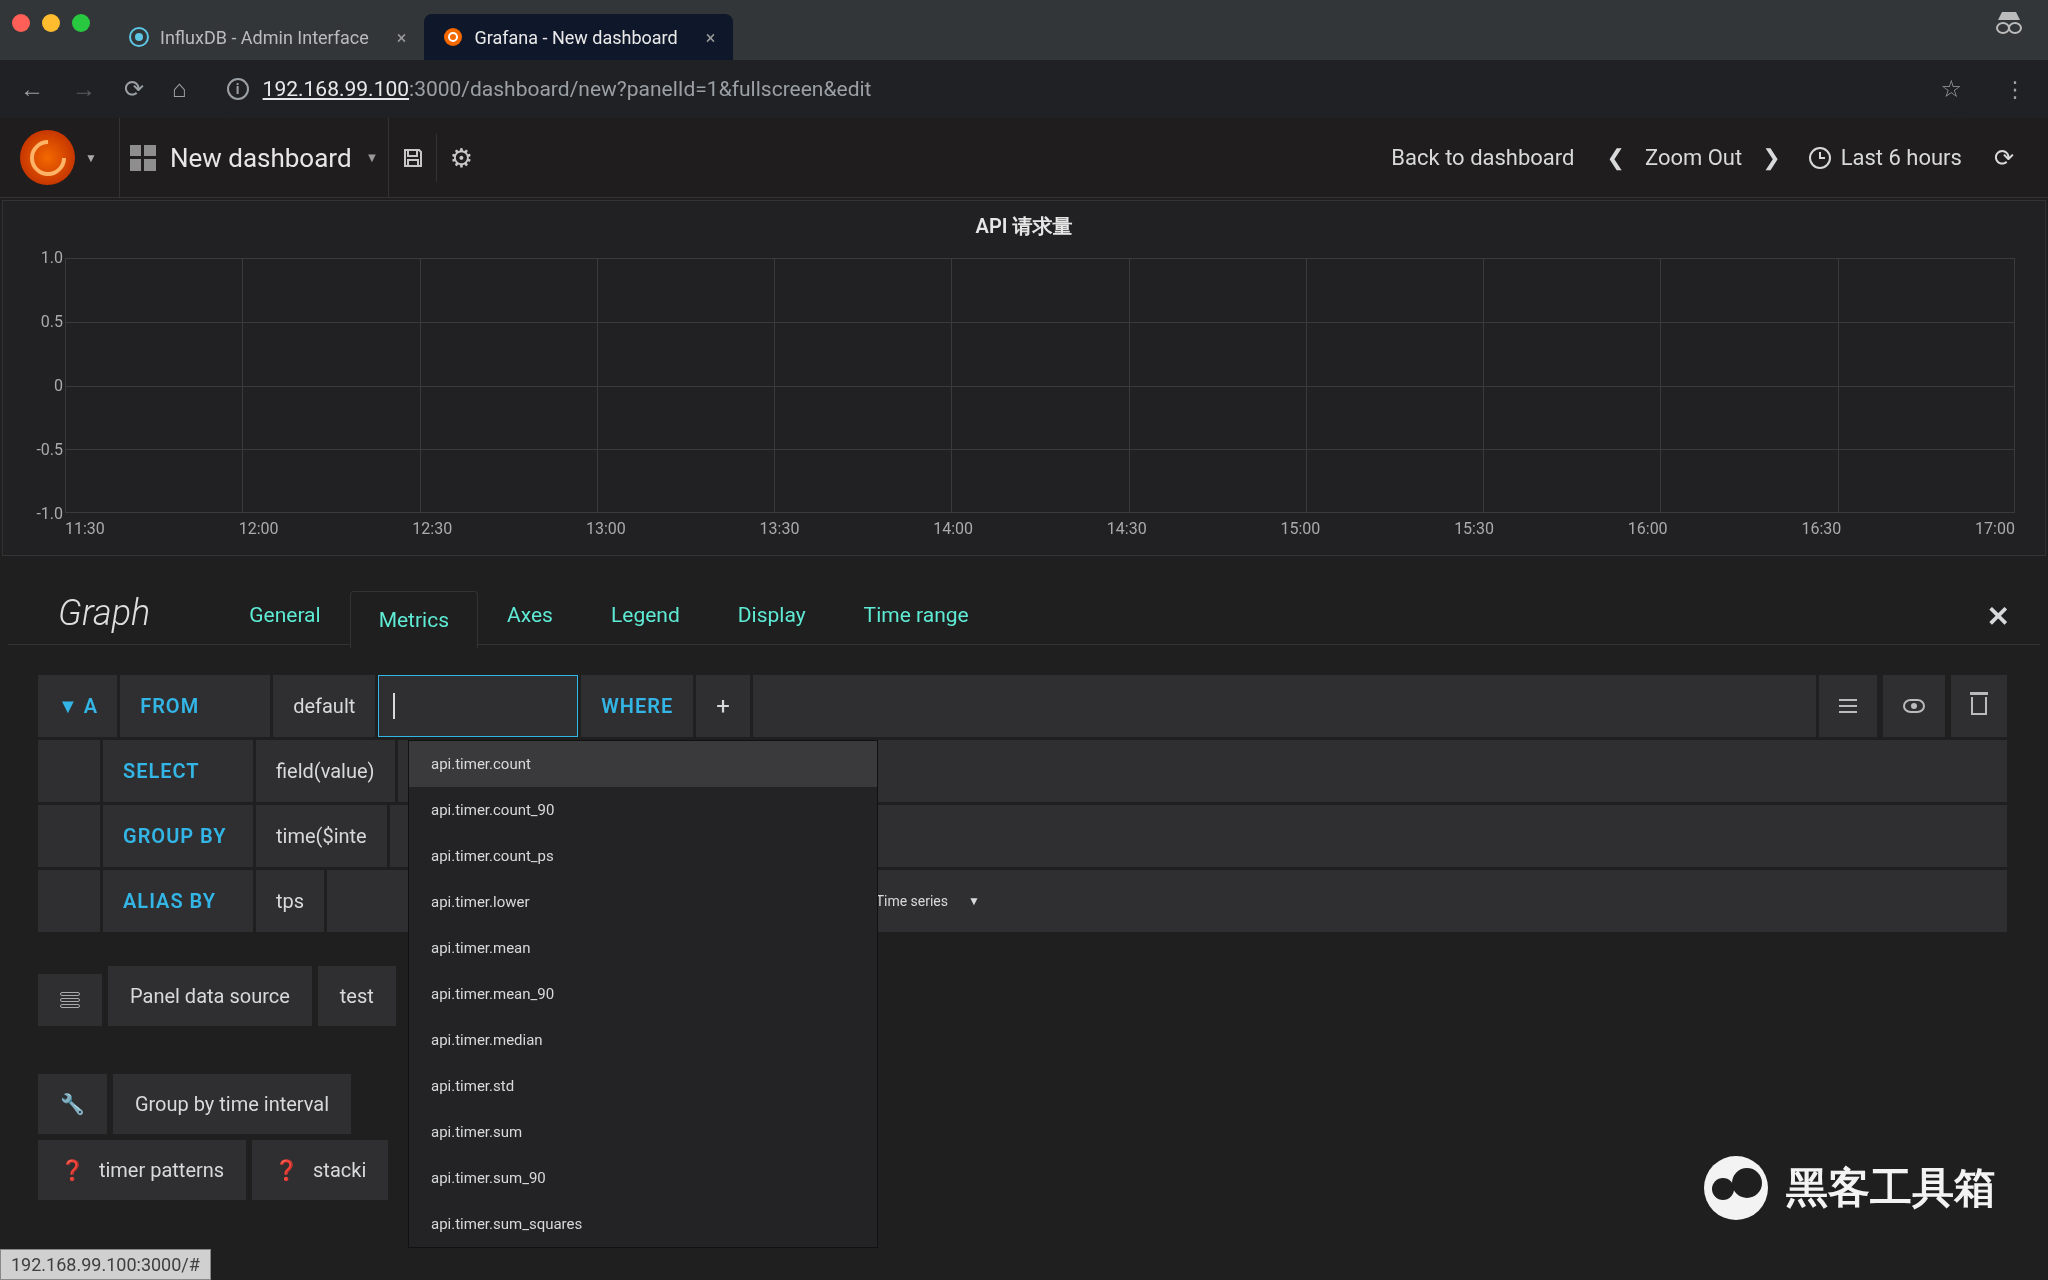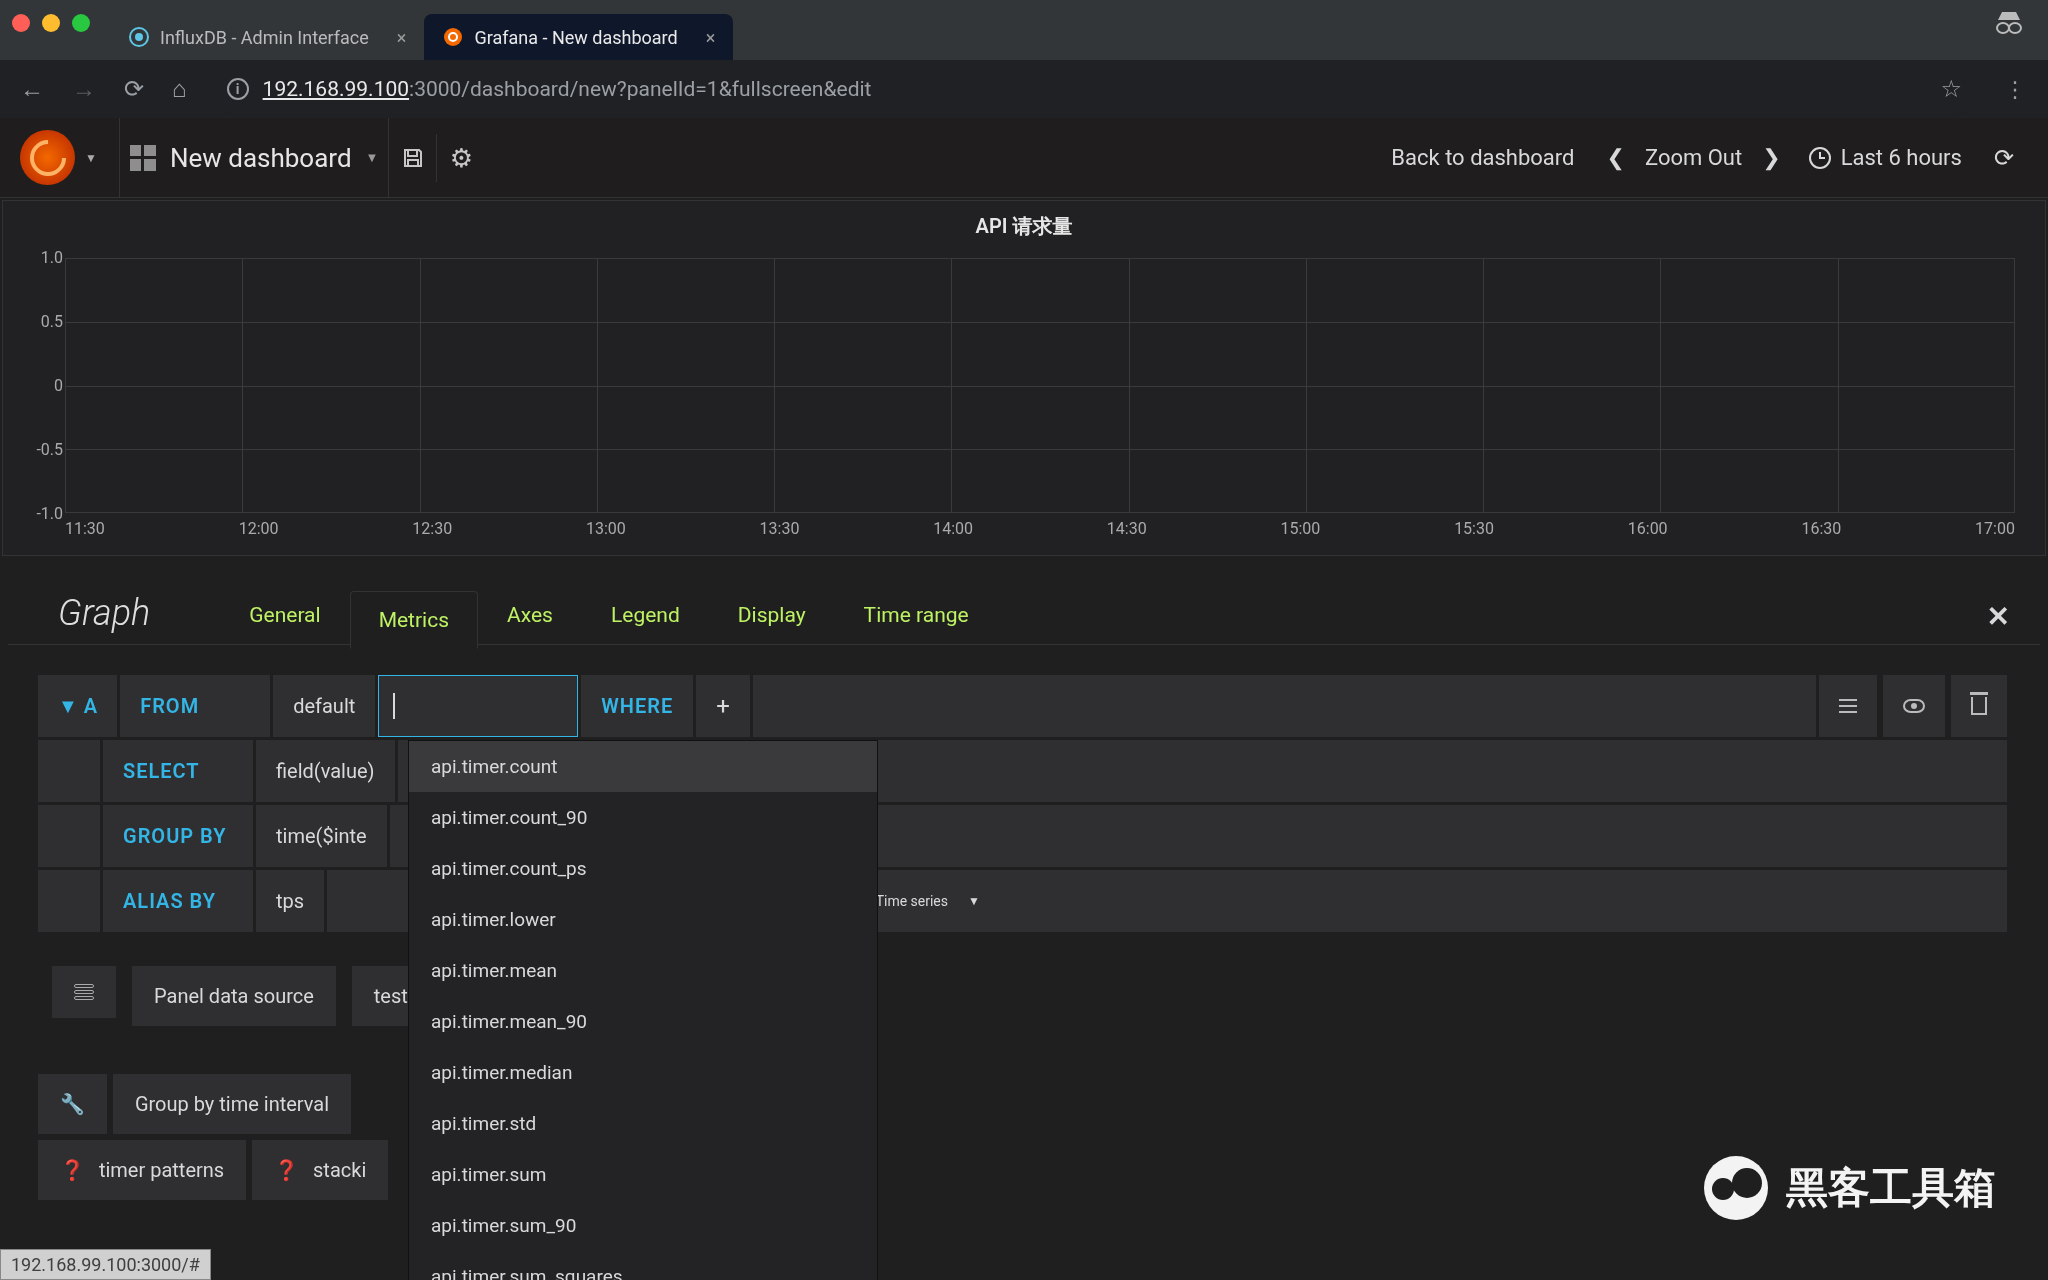--- a/index.html
+++ b/index.html
@@ -66,45 +66,45 @@
 .x-axis { position: absolute; left: 0; right: 0; bottom: -30px; height: 24px; display: flex; justify-content: space-between; font-size: 16px; color: #aaa; }
 .grid { position: absolute; inset: 0; }
 .gridline-h { position: absolute; left: 0; right: 0; border-top: 1px solid #3a3a3a; }
 .gridline-v { position: absolute; top: 0; bottom: 0; border-left: 1px solid #3a3a3a; }
 .grid-border { position: absolute; inset: 0; border: 1px solid #3a3a3a; }
 
 
 .editor-wrap { margin: 30px 8px 0; }
 .editor-tabs { display: flex; align-items: flex-end; border-bottom: 1px solid #333; padding-left: 50px; position: relative; }
 .graph-label { font-style: italic; font-size: 36px; font-weight: 300; color: #ddd; margin-right: 70px; padding-bottom: 10px; }
-.etab { padding: 16px 28px; font-size: 21px; color: #bef264; border: 1px solid transparent; text-align: right; }
+.etab { padding: 16px 28px; font-size: 21px; color: #5eead4; border: 1px solid transparent; text-align: right; }
 .etab.active { border: 1px solid #333; border-bottom: 1px solid #1f1f1f; background: #1f1f1f; border-radius: 4px 4px 0 0; position: relative; top: 5px; }
 .editor-close { position: absolute; right: 30px; top: 14px; font-size: 28px; color: #d8d9da; font-weight: bold; }
 
 
 .query-editor { margin: 30px 30px 0; }
 .qrow { display: flex; align-items: stretch; margin-bottom: 3px; height: 62px; }
 .qcell { background: #2f2f32; display: flex; align-items: center; padding: 0 20px; margin-right: 3px; font-size: 20px; color: #d8d9da; }
 .qcell.keyword { color: #33b5e5; font-weight: 600; letter-spacing: 1px; min-width: 150px; }
 .qcell.letter { color: #33b5e5; font-weight: 600; min-width: 62px; justify-content: center; gap: 6px; }
 .qcell.wide { flex: 1; }
 .qcell.input-like { border: 1px solid #33b5e5; min-width: 200px; padding: 0 14px; }
 .qcell.cursor::before { content: ""; width: 2px; height: 26px; background: #d8d9da; }
 .qcell.plus { min-width: 50px; justify-content: center; font-size: 24px; }
 .qrow .actions { margin-left: auto; display: flex; gap: 3px; }
 .qcell.action { min-width: 55px; justify-content: center; }
 .format-select { background: #2f2f32; padding: 18px 24px; display: flex; align-items: center; gap: 20px; }
 
 
 .dropdown { position: absolute; background: #232325; border: 1px solid #111; width: 470px; z-index: 50; }
-.dropdown-item { padding: 14px 22px; font-size: 19px; color: #d8d9da; cursor: pointer; }
+.dropdown-item { padding: 14px 22px; font-size: 15px; color: #d8d9da; cursor: pointer; }
 .dropdown-item.sel { background: #3a3a3d; }
 
 
-.lower1 { margin: 34px 44px 0; display: flex; gap: 16px; align-items: flex-start; }
+.lower1 { margin: 34px 30px 0; display: flex; gap: 6px; align-items: flex-end; }
 .lower1 .box { background: #2f2f32; padding: 18px 22px; font-size: 20px; display: flex; align-items: center; gap: 12px; }
 .lower1 .dbicon { display: flex; flex-direction: column; gap: 2px; }
 .lower1 .dbicon span { width: 20px; height: 4px; border: 1px solid #aaa; border-radius: 3px; }
 
 .lower2 { margin: 48px 30px 0; display: flex; gap: 6px; }
 .lower2 .box { background: #2f2f32; padding: 18px 22px; font-size: 20px; display: flex; align-items: center; gap: 14px; }
 .wrench { font-size: 20px; }
 
 .bottom-tip { position: absolute; left: 0; bottom: 0; background: #d0d0d0; color: #404040; padding: 4px 10px; font-size: 18px; border: 1px solid #888; }
 

